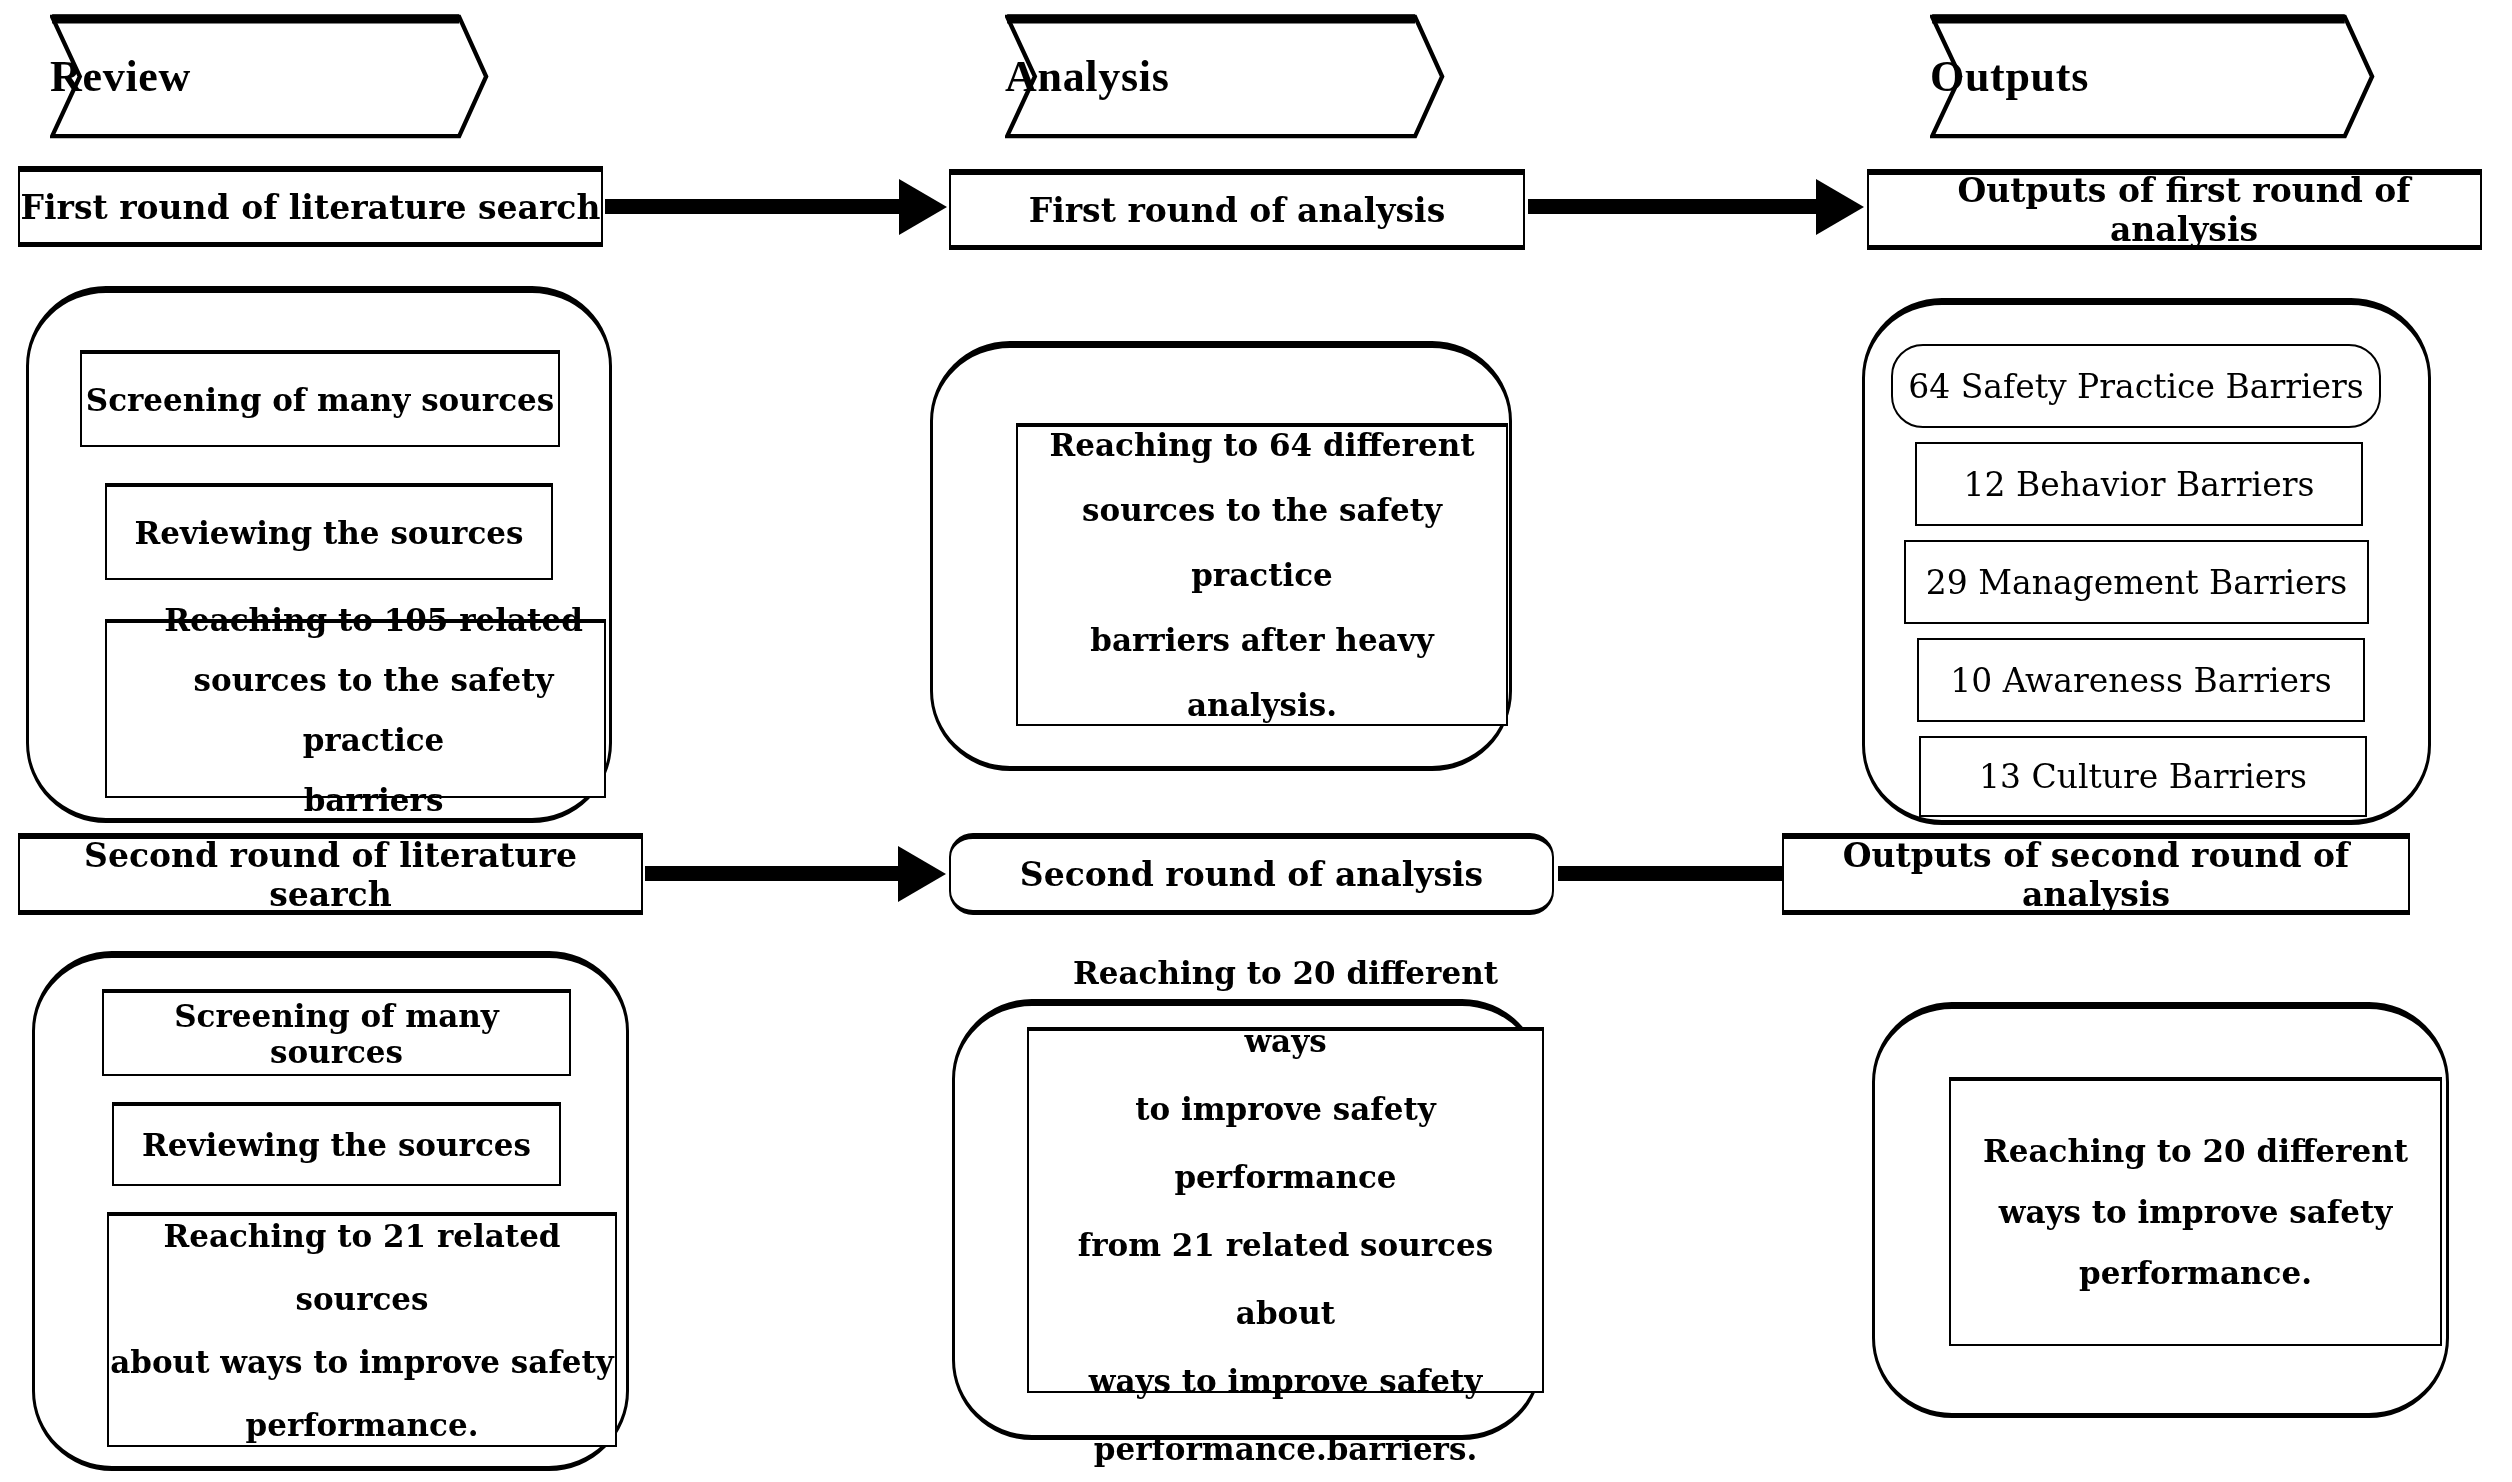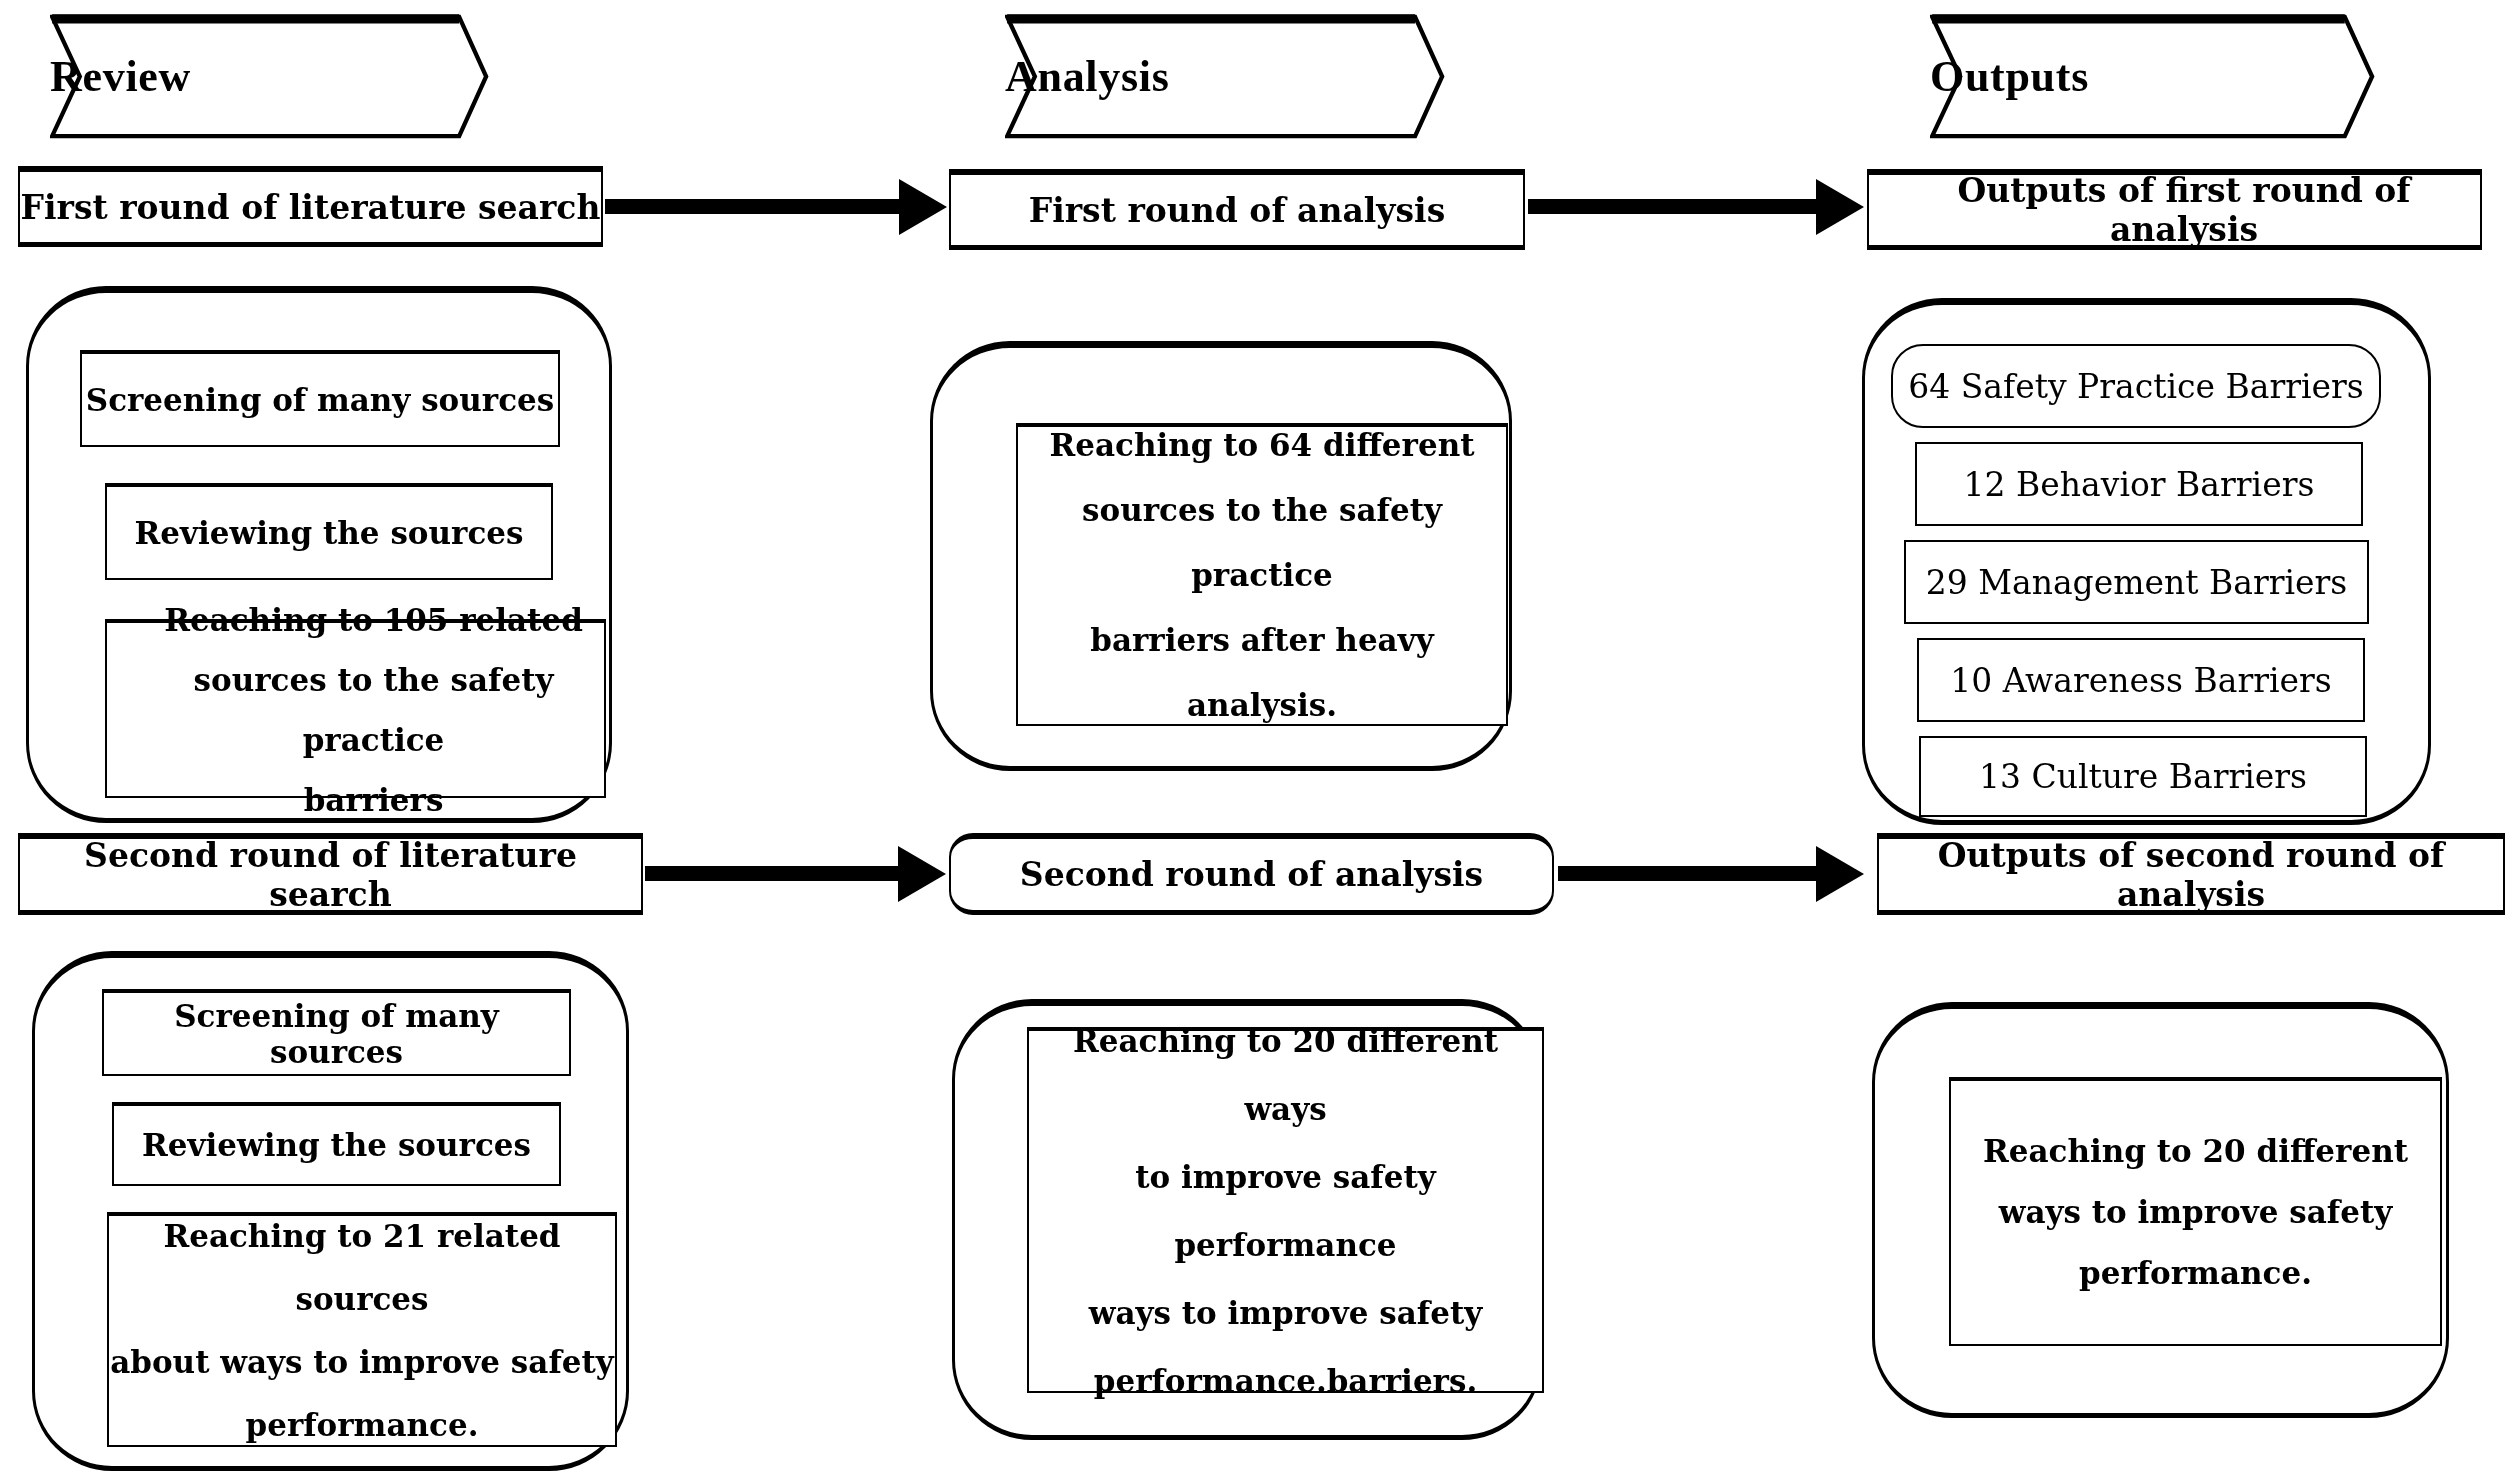--- a/index.html
+++ b/index.html
@@ -145,21 +145,21 @@
 
 <div class="abs box" style="left:949px;top:833px;width:605px;height:82px;border-radius:24px;">
     <span>Second round of analysis</span>
   </div>
 
 <div class="abs arrow" style="left:1558px;top:846px;width:306px;height:55px;">
   <div class="bar"></div>
   <div class="head"></div>
 </div>
 
-<div class="abs box" style="left:1877px;top:833px;width:628px;height:82px;">
+<div class="abs box" style="left:1782px;top:833px;width:628px;height:82px;">
     <span>Outputs of second round of analysis</span>
   </div>
 
 <div class="abs group" style="left:32px;top:951px;width:597px;height:520px;"></div>
 
 <div class="abs step" style="left:102px;top:989px;width:469px;height:87px;">
     <span>Screening of many sources</span>
   </div>
 
 <div class="abs step" style="left:112px;top:1102px;width:449px;height:84px;">
@@ -170,20 +170,21 @@
   <span class="ln">Reaching to 21 related sources</span>
   <span class="ln">about ways to improve safety</span>
   <span class="ln">performance.</span>
 </div>
 
 <div class="abs group" style="left:952px;top:999px;width:590px;height:441px;"></div>
 
 <div class="abs result lh95" style="left:995px;top:1027px;width:517px;height:366px;">
   <span class="ln">Reaching to 20 different ways</span>
   <span class="ln">to improve safety performance</span>
+  <span class="ln">from 21 related sources about</span>
   <span class="ln">ways to improve safety</span>
   <span class="ln">performance.barriers.</span>
 </div>
 
 <div class="abs group" style="left:1872px;top:1002px;width:577px;height:416px;"></div>
 
 <div class="abs result lh86" style="left:1917px;top:1077px;width:493px;height:269px;">
   <span class="ln">Reaching to 20 different</span>
   <span class="ln">ways to improve safety</span>
   <span class="ln">performance.</span>

